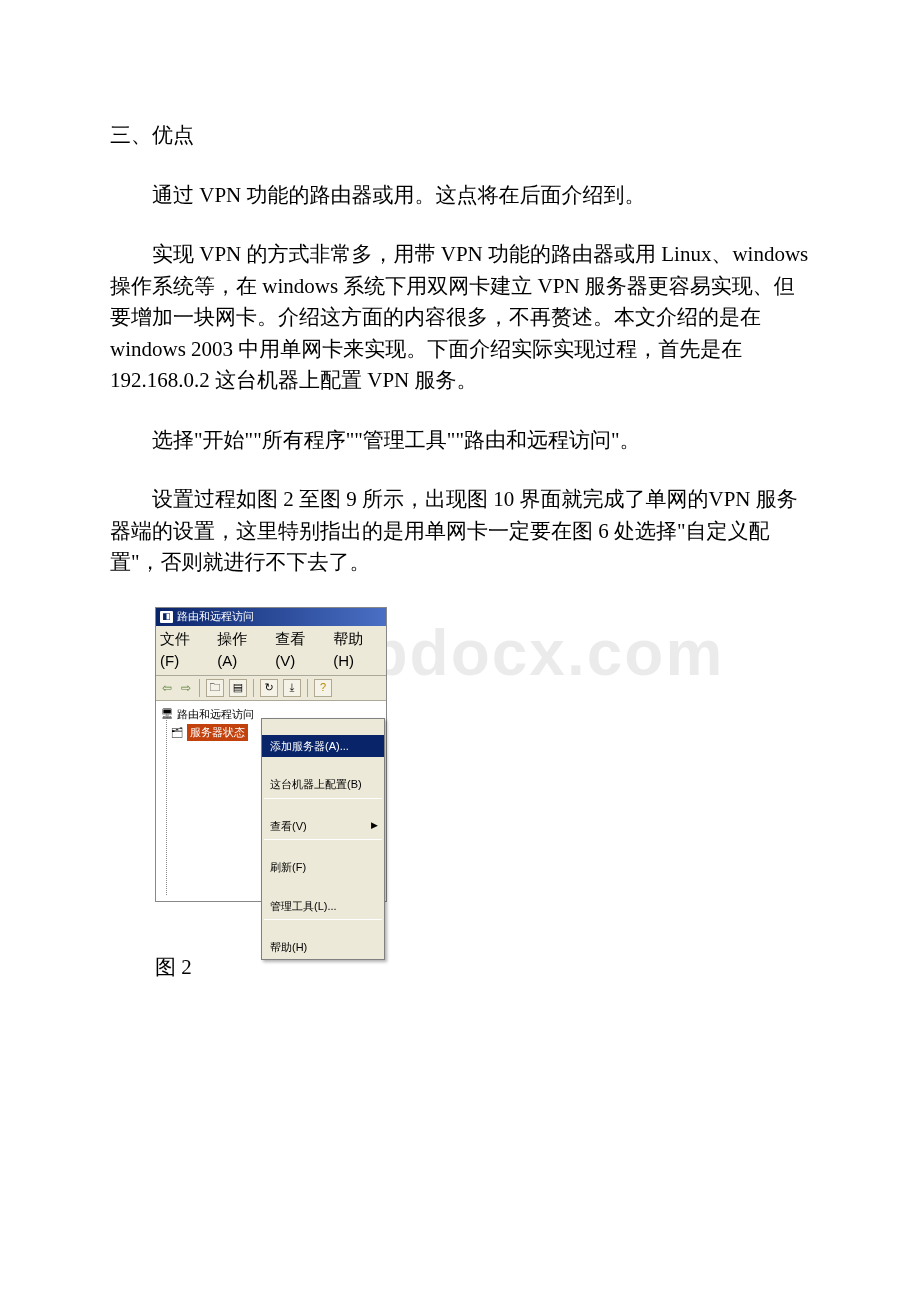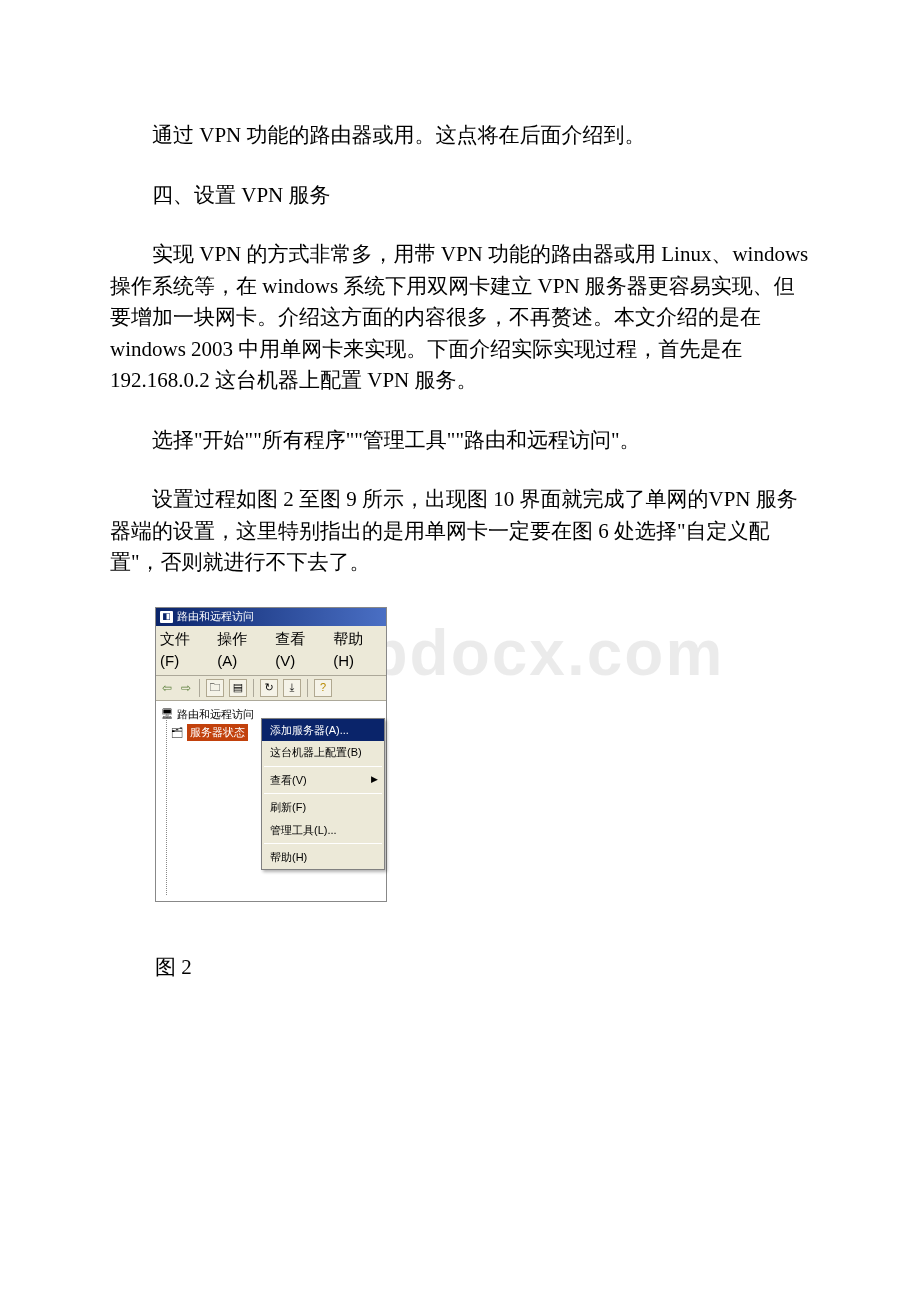--- a/index.html
+++ b/index.html
@@ -145,20 +145,21 @@
     background: #ece9d8;
     border: 1px solid #808080;
     box-shadow: 2px 2px 3px rgba(0,0,0,0.3);
     font-size: 11px;
   }
   .ctxitem {
     padding: 3px 6px 3px 8px;
     display: flex;
     justify-content: space-between;
     align-items: center;
+    margin-top: 16px;
   }
   .ctx-sel {
     background: #0a246a;
     color: #fff;
   }
   .ctxsep {
     height: 1px;
     background: #aca899;
     margin: 2px 2px;
     border-bottom: 1px solid #fff;
@@ -169,23 +170,23 @@
     font-size: 21px;
   }
 </style>
 </head>
 <body>
 
 <div class="watermark">www.bdocx.com</div>
 
 <div class="page">
 
+  <div class="para no-indent">三、优点</div>
   <div class="para indent">通过 VPN 功能的路由器或用。这点将在后面介绍到。</div>
 
-  <div class="para indent">四、设置 VPN 服务</div>
 
   <div class="para indent">实现 VPN 的方式非常多，用带 VPN 功能的路由器或用 Linux、windows 操作系统等，在 windows 系统下用双网卡建立 VPN 服务器更容易实现、但要增加一块网卡。介绍这方面的内容很多，不再赘述。本文介绍的是在 windows 2003 中用单网卡来实现。下面介绍实际实现过程，首先是在 192.168.0.2 这台机器上配置 VPN 服务。</div>
 
   <div class="para indent">选择"开始""所有程序""管理工具""路由和远程访问"。</div>
 
   <div class="para indent">设置过程如图 2 至图 9 所示，出现图 10 界面就完成了单网的VPN 服务器端的设置，这里特别指出的是用单网卡一定要在图 6 处选择"自定义配置"，否则就进行不下去了。</div>
 
   <div class="screenshot-wrap">
     <div class="screenshot">
 

